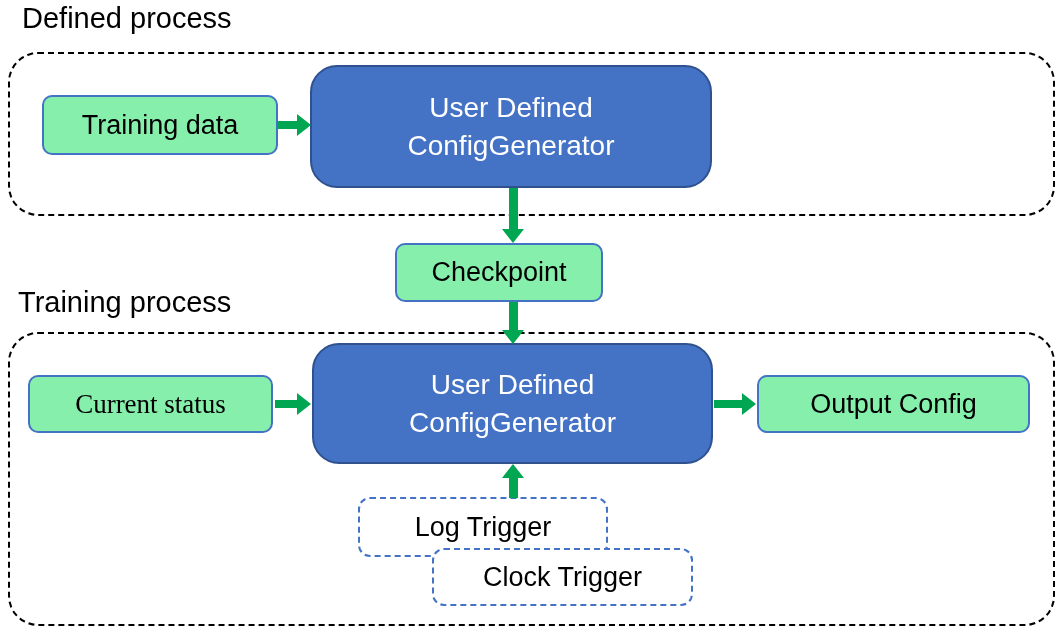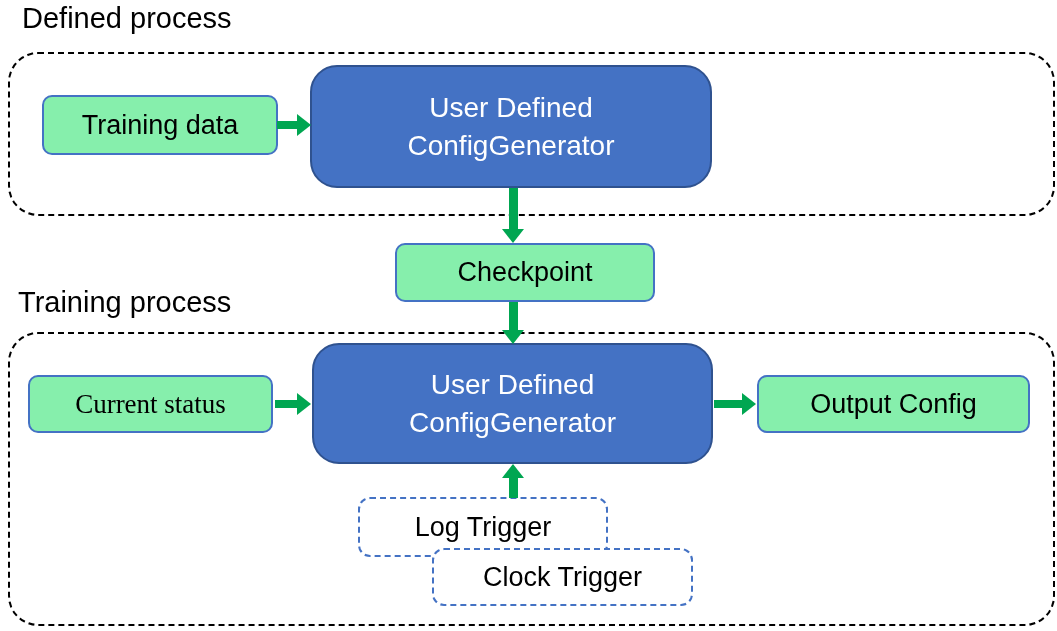--- a/index.html
+++ b/index.html
@@ -87,21 +87,21 @@
   }
   .arrow-up .shaft{flex:1;width:9px;background:var(--arrow-green);}
 
   
   #training-label{left:22px;top:2px;}
   #training-container{left:8px;top:52px;width:1043px;height:160px;}
   #training-data-node{left:42px;top:95px;width:236px;height:60px;}
   #training-generator-node{left:310px;top:65px;width:402px;height:123px;}
   #arrow-training-data{left:277px;top:114px;width:34px;height:22px;}
   #arrow-generator-to-checkpoint{left:502px;top:188px;width:22px;height:55px;}
-  #checkpoint-node{left:395px;top:243px;width:260px;height:59px;}
+  #checkpoint-node{left:395px;top:243px;width:208px;height:59px;}
   #arrow-checkpoint-to-generator{left:502px;top:302px;width:22px;height:42px;}
   #inference-label{left:18px;top:286px;}
   #inference-container{left:8px;top:332px;width:1043px;height:290px;}
   #current-status-node{left:28px;top:375px;width:245px;height:58px;font-family:Liberation Serif, serif;}
   #arrow-current-status{left:275px;top:393px;width:36px;height:22px;}
   #inference-generator-node{left:312px;top:343px;width:401px;height:121px;}
   #arrow-generator-to-output{left:714px;top:393px;width:42px;height:22px;}
   #output-config-node{left:757px;top:375px;width:273px;height:58px;}
   #arrow-trigger-to-generator{left:502px;top:464px;width:22px;height:34px;}
   #log-trigger-node{left:358px;top:497px;width:250px;height:60px;z-index:2;}

